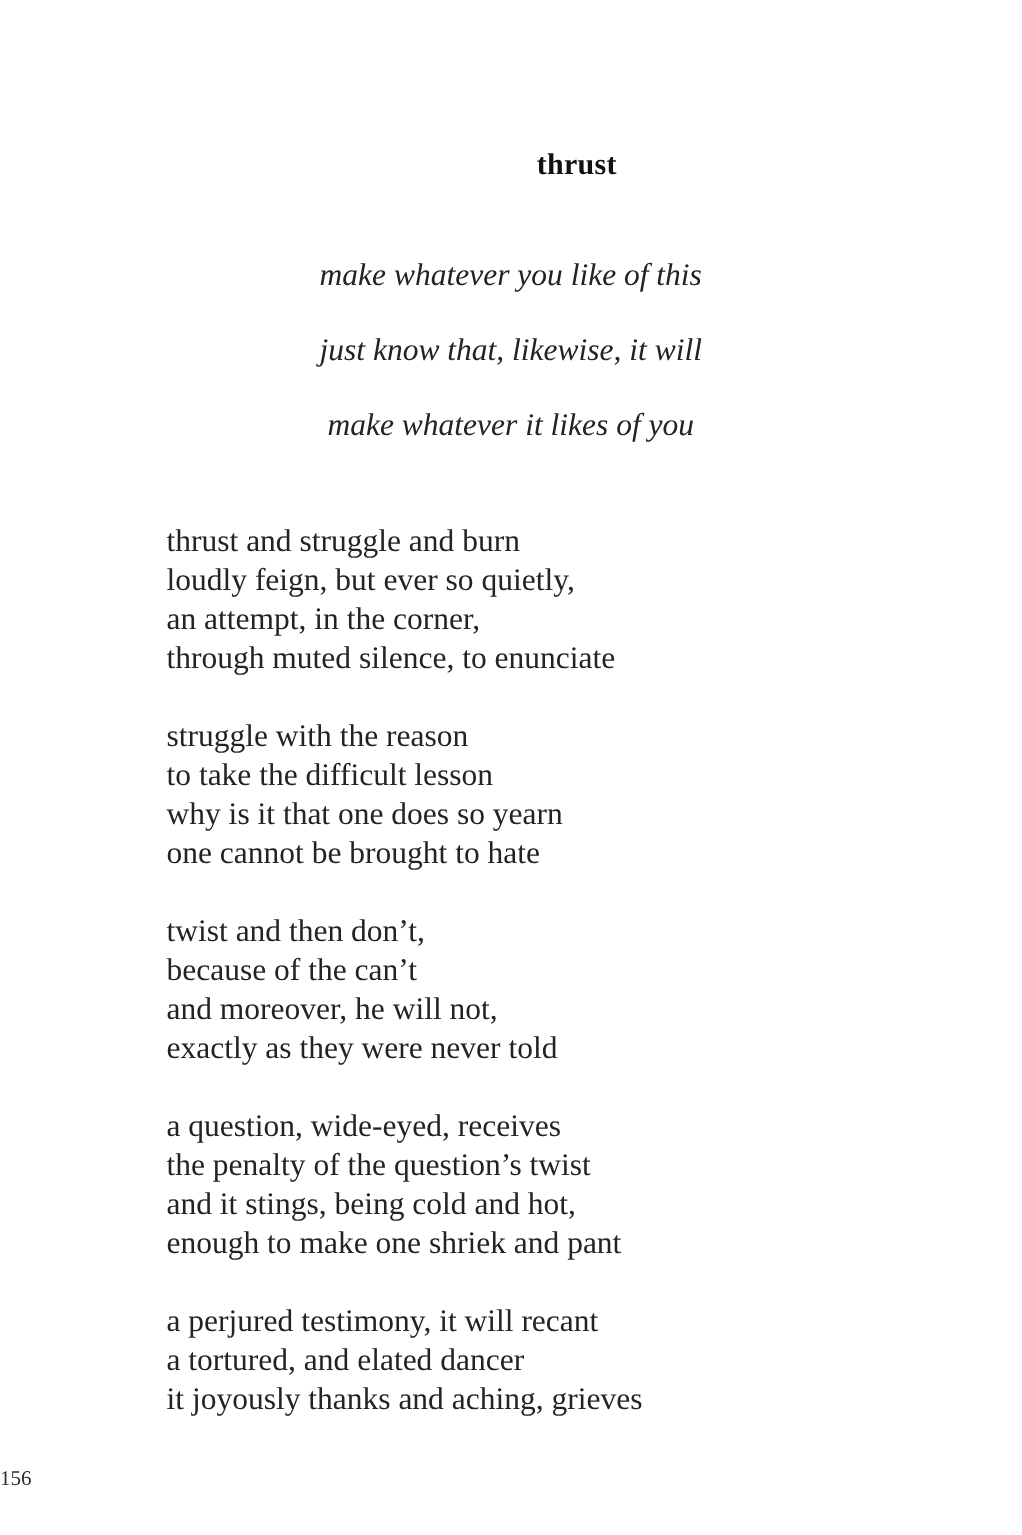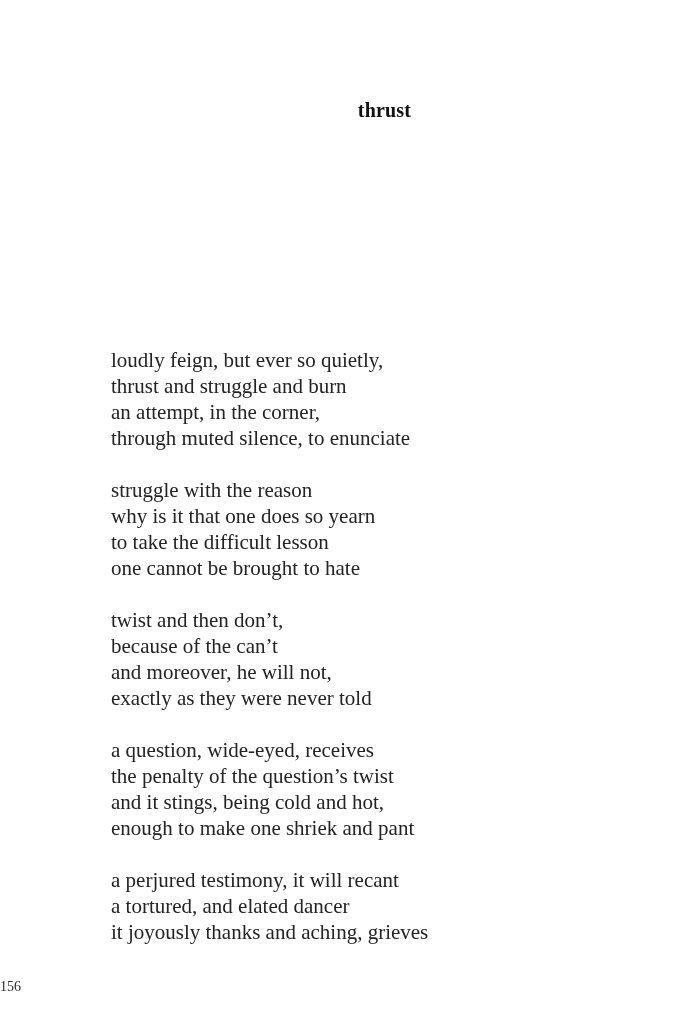--- a/index.html
+++ b/index.html
@@ -68,34 +68,39 @@
     color: #2a2a2a;
   }
 </style>
 </head>
 <body>
 
 <div class="page">
 
   <h1 class="title">thrust</h1>
 
+  <div class="epigraph">
+    <div class="ep-line">make whatever you like of this</div>
+    <div class="ep-line">just know that, likewise, it will</div>
+    <div class="ep-line">make whatever it likes of you</div>
+  </div>
 
   <div class="poem">
 
     <div class="stanza">
+      <div class="line">thrust and struggle and burn</div>
       <div class="line">loudly feign, but ever so quietly,</div>
-      <div class="line">thrust and struggle and burn</div>
       <div class="line">an attempt, in the corner,</div>
       <div class="line">through muted silence, to enunciate</div>
     </div>
 
     <div class="stanza">
       <div class="line">struggle with the reason</div>
+      <div class="line">to take the difficult lesson</div>
       <div class="line">why is it that one does so yearn</div>
-      <div class="line">to take the difficult lesson</div>
       <div class="line">one cannot be brought to hate</div>
     </div>
 
     <div class="stanza">
       <div class="line">twist and then don’t,</div>
       <div class="line">because of the can’t</div>
       <div class="line">and moreover, he will not,</div>
       <div class="line">exactly as they were never told</div>
     </div>
 

